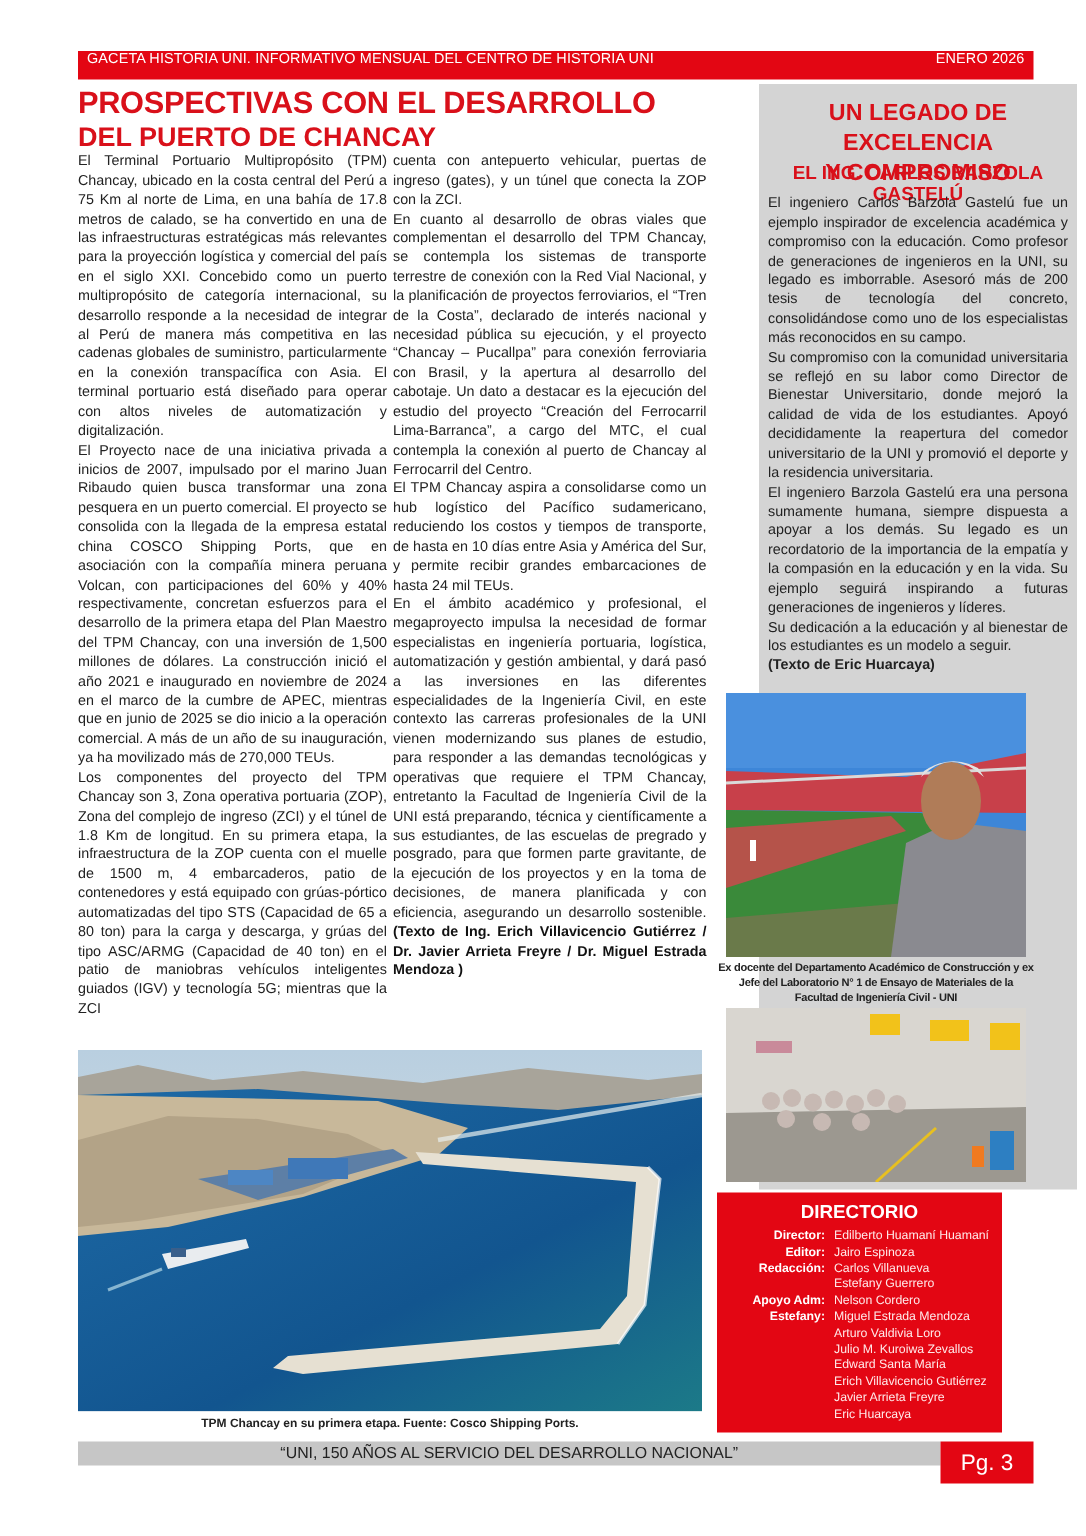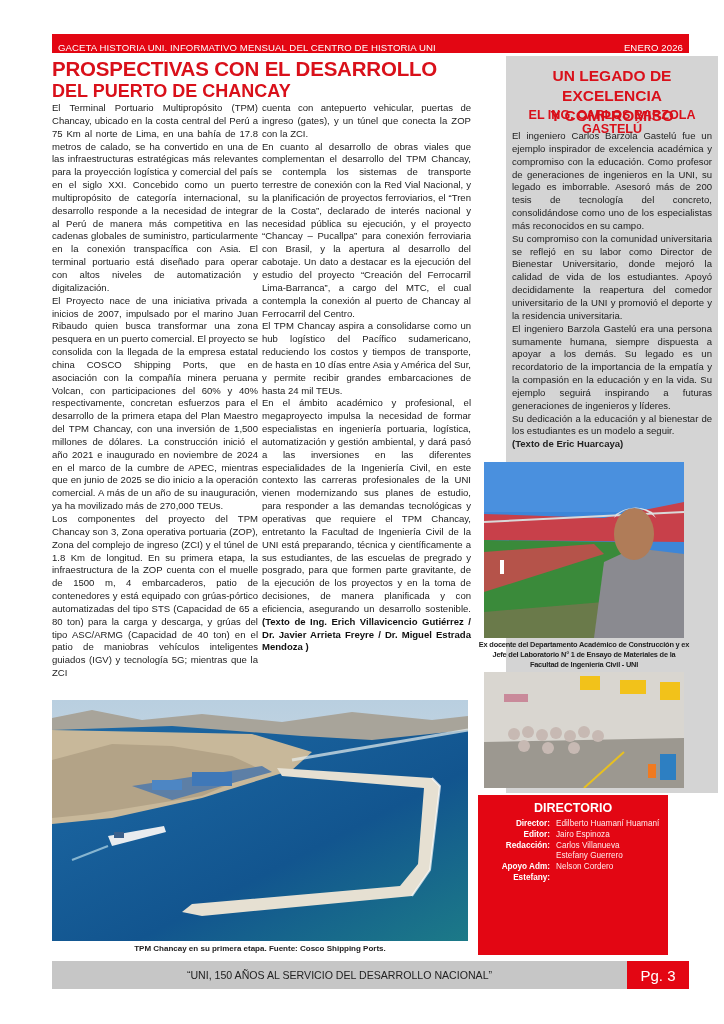--- a/index.html
+++ b/index.html
@@ -1,19 +1,19 @@
 <!DOCTYPE html>
 <html><head>
 <meta charset="utf-8">
 <style>
   html, body { margin:0; padding:0; }
   body { width:724px; height:1024px; background:#ffffff; position:relative; overflow:hidden;
          font-family:"Liberation Sans", sans-serif; color:#1a1a1a; }
   .topbar { position:absolute; left:52px; top:34px; width:637px; height:19px; background:#e30613;
-            color:#fff; font-size:9.6px; display:flex; justify-content:space-between; align-items:flex-end;
+            color:#fff; font-size:9.6px; display:flex; justify-content:space-between; align-items:flex-start;
             padding:0 6px; box-sizing:border-box; letter-spacing:0.1px; }
   .main-title { position:absolute; left:52px; top:58px; width:420px; text-align:left; color:#d9101a;
                 font-weight:bold; line-height:22px; }
   .main-title .l1 { font-size:20.5px; display:block; letter-spacing:-0.2px; }
   .main-title .l2 { font-size:18px; display:block; }
   .col { position:absolute; font-size:9.55px; line-height:12.85px; text-align:justify; color:#222;
          hyphens:manual; }
   .col p { margin:0; }
   .col1 { left:52px; top:102px; width:206px; }
   .col2 { left:262px; top:102px; width:209px; }
@@ -32,21 +32,21 @@
   .ph1 { position:absolute; left:484px; top:462px; width:200px; height:176px; overflow:hidden; }
   .caption2 { position:absolute; left:478px; top:640px; width:212px; text-align:center; font-size:7.4px;
               font-weight:bold; line-height:10px; color:#222; letter-spacing:-0.2px; }
   .ph2 { position:absolute; left:484px; top:672px; width:200px; height:116px; overflow:hidden; }
   .dir { position:absolute; left:478px; top:795px; width:190px; height:160px; background:#e30613; color:#fff; }
   .dir-title { text-align:center; font-weight:bold; font-size:12.5px; margin-top:6px; }
   .dir-table { position:absolute; left:0; top:24px; width:212px; font-size:8.2px; line-height:10.8px; }
   .dir-row { display:flex; }
   .dir-role { width:78px; text-align:right; font-weight:bold; padding-right:6px; box-sizing:border-box; }
   .dir-names { flex:1; color:#ffe9e9; }
-  .footer { position:absolute; left:52px; top:961px; width:575px; height:28px; background:#c6c6c6;
+  .footer { position:absolute; left:52px; top:961px; width:575px; height:16px; background:#c6c6c6;
             color:#222; font-size:10.6px; display:flex; align-items:center; justify-content:center; }
   .pg { position:absolute; left:627px; top:961px; width:62px; height:28px; background:#e30613;
         color:#fff; font-size:15px; display:flex; align-items:center; justify-content:center; }
 </style>
 </head>
 <body>
 
 <div class="topbar">
   <span>GACETA HISTORIA UNI. INFORMATIVO MENSUAL DEL CENTRO DE HISTORIA UNI</span>
   <span>ENERO 2026</span>
@@ -181,20 +181,29 @@
       </div>
     </div>
     <div class="dir-row">
       <div class="dir-role">Apoyo Adm:</div>
       <div class="dir-names">
         <div>Nelson Cordero</div>
       </div>
     </div>
     <div class="dir-row">
       <div class="dir-role">Estefany:</div>
+      <div class="dir-names">
+        <div>Miguel Estrada Mendoza</div>
+        <div>Arturo Valdivia Loro</div>
+        <div>Julio M. Kuroiwa Zevallos</div>
+        <div>Edward Santa María</div>
+        <div>Erich Villavicencio Gutiérrez</div>
+        <div>Javier Arrieta Freyre</div>
+        <div>Eric Huarcaya</div>
+      </div>
     </div>
   </div>
 </div>
 
 <div class="footer">
   <span>“UNI, 150 AÑOS AL SERVICIO DEL DESARROLLO NACIONAL”</span>
 </div>
 <div class="pg">Pg. 3</div>
 
 </body></html>

